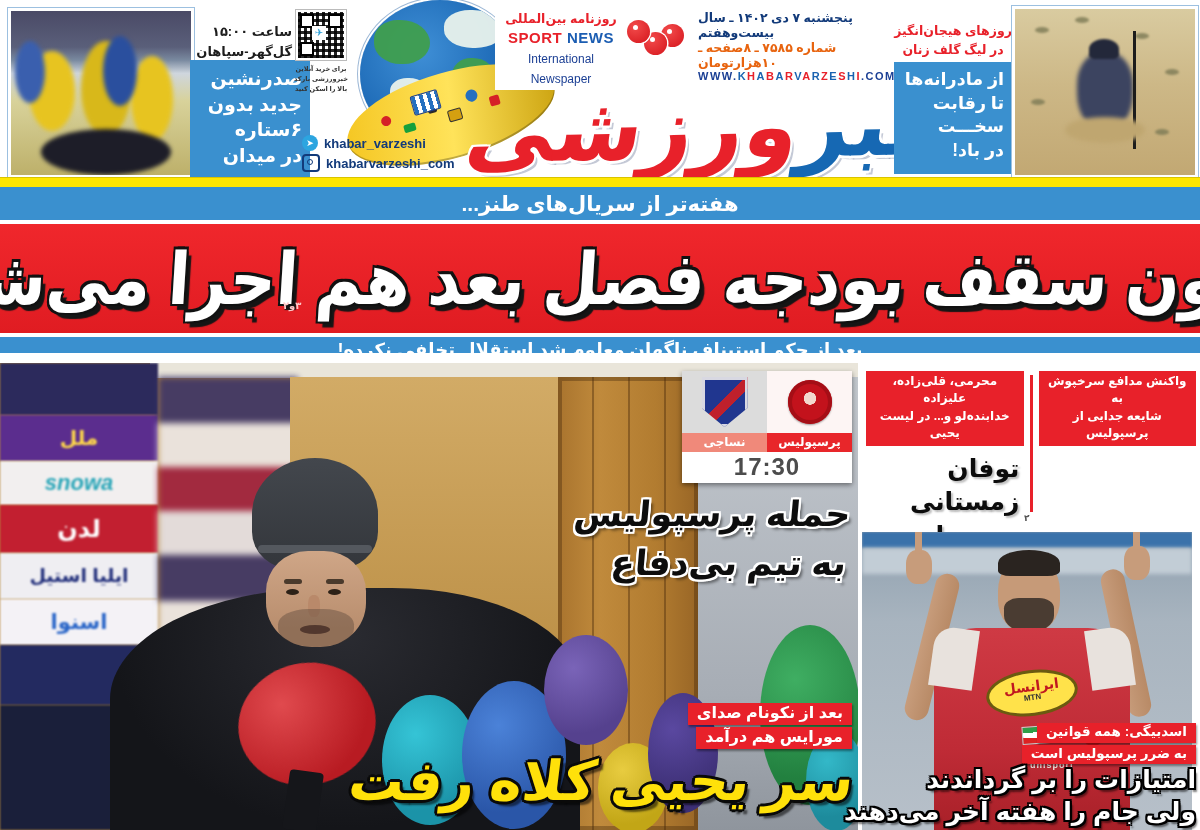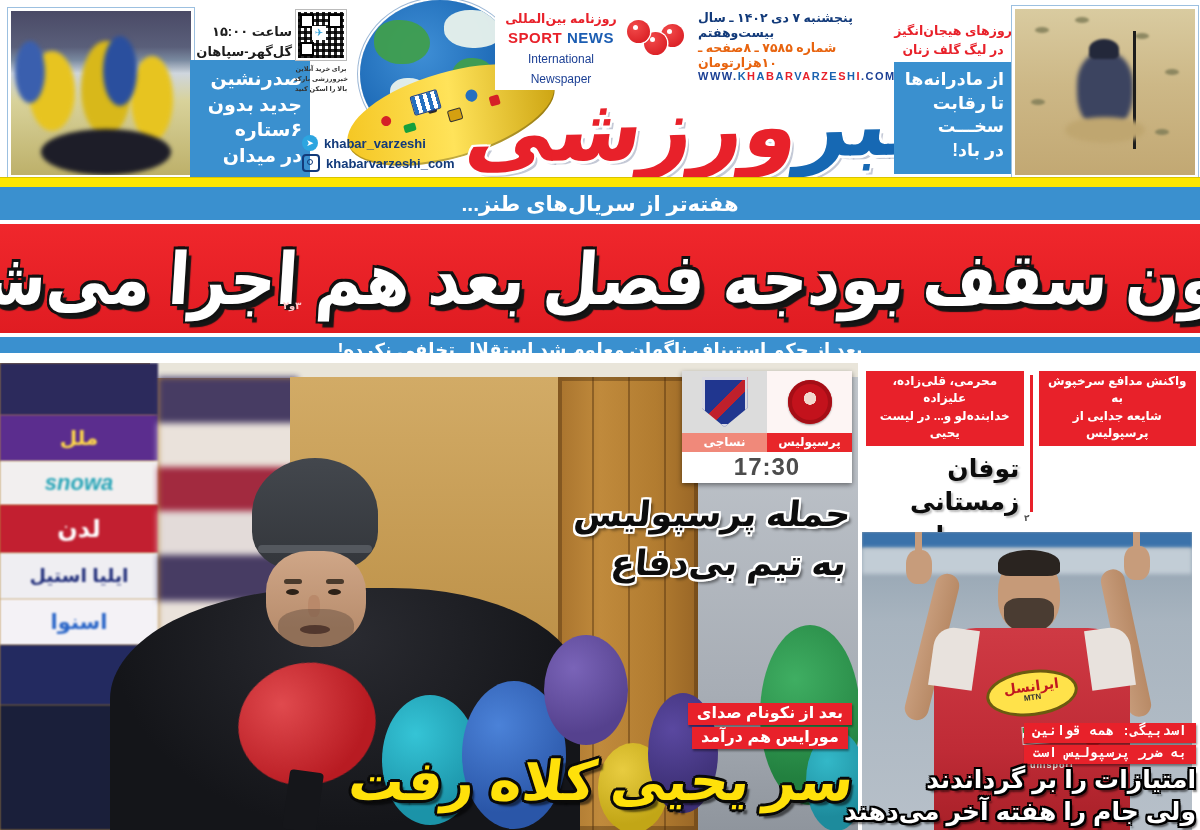--- a/index.html
+++ b/index.html
@@ -62,21 +62,21 @@
   .wall2{left:158px;top:14px;width:140px;height:340px;background:repeating-linear-gradient(180deg,#3c3468 0 46px,#f0ecec 46px 90px,#a02040 90px 134px,#e8e4ea 134px 178px);filter:blur(3px);opacity:.9;}
   .tan-wall{left:290px;top:14px;width:270px;height:453px;background:linear-gradient(180deg,#d2ab66,#bd9148 60%,#a87c38);}
   .door{left:558px;top:14px;width:140px;height:453px;background:linear-gradient(90deg,#a9742e,#c08a3c 30%,#b27c30 70%,#996626);box-shadow:inset 0 0 0 4px rgba(60,35,10,.35);}
   .door i{position:absolute;top:0;bottom:0;width:2px;background:rgba(70,40,10,.4);}
   .grey-wall{left:698px;top:14px;width:160px;height:453px;background:linear-gradient(180deg,#c3c8ce,#a7adb5 70%,#8f959d);}
   .top-beam{left:150px;top:0;width:708px;height:15px;background:#e9e5da;}
   .mic{position:absolute;border-radius:50%;filter:blur(.5px);}
   .mic-stem{position:absolute;background:#15161a;border-radius:4px;}
   .press-hl{right:10px;top:126px;text-align:right;font-weight:900;font-size:35px;line-height:1.4;color:#0d0d0d;transform:skewX(-5deg);
     text-shadow:-2px -2px 0 #fff,2px -2px 0 #fff,-2px 2px 0 #fff,2px 2px 0 #fff,0 -2px 0 #fff,0 2px 0 #fff,-2px 0 0 #fff,2px 0 0 #fff,4px 4px 3px rgba(0,0,0,.45);}
-  .kicker-stack{text-align:center;line-height:1;}
+  .kicker-stack{text-align:right;line-height:1;}
   .kicker-stack .bx{display:inline-block;background:#e8212a;color:#fff;font-weight:bold;padding:2px 9px 4px;margin-top:2px;box-shadow:1px 2px 2px rgba(0,0,0,.4);}
   .press-kicker{right:6px;top:338px;font-size:16px;}
   .yellow-hl{right:4px;top:386px;font-weight:900;font-size:55px;white-space:nowrap;color:#ffe10a;transform:skewX(-7deg);
     text-shadow:-2px -2px 0 #0a0a0a,2px -2px 0 #0a0a0a,-2px 2px 0 #0a0a0a,2px 2px 0 #0a0a0a,0 -3px 0 #0a0a0a,0 3px 0 #0a0a0a,-3px 0 0 #0a0a0a,3px 0 0 #0a0a0a,5px 5px 2px rgba(0,0,0,.55);}
   
   .match-card{left:682px;top:8px;width:170px;height:112px;background:#fff;box-shadow:0 2px 5px rgba(0,0,0,.45);font-weight:bold;}
   .mc-logos{display:flex;direction:rtl;height:62px;}
   .mc-logos .cell{flex:1;display:flex;align-items:center;justify-content:center;}
   .mc-home-cell{background:#fdf5f4;} .mc-away-cell{background:#dcdcdc;}
   .crest-pers{width:44px;height:44px;border-radius:50%;background:radial-gradient(circle at 50% 42%,#f3d8ce 0 18%,#c3121c 19% 100%);box-shadow:inset 0 0 0 4px #a50e16,0 1px 2px rgba(0,0,0,.4);}
@@ -102,21 +102,21 @@
   .pl-head{position:absolute;left:136px;top:24px;width:62px;height:76px;background:#c69a78;border-radius:46% 46% 42% 42%;}
   .pl-hair{position:absolute;left:0;top:-6px;width:62px;height:26px;background:#2a2420;border-radius:50% 50% 20% 20%;}
   .pl-beard{position:absolute;left:6px;top:42px;width:50px;height:34px;background:rgba(42,36,32,.8);border-radius:30% 30% 48% 48%;}
   .pl-shirt{position:absolute;left:72px;top:96px;width:196px;height:202px;background:linear-gradient(180deg,#cf3a44,#bf2b36 60%,#a82028);border-radius:42px 42px 0 0;}
   .pl-sleeve{position:absolute;top:0;width:44px;height:60px;background:#e8e2dd;}
   .sponsor-oval{position:absolute;left:52px;top:42px;width:92px;height:46px;background:#ffe24a;border:3px solid #6b5a10;border-radius:50%;transform:rotate(-7deg);text-align:center;color:#c01820;font-weight:900;font-size:14px;line-height:1.1;padding-top:6px;box-sizing:border-box;}
   .sponsor-oval .mtn{display:block;font-size:8px;color:#333;font-weight:bold;}
   .flag-patch{position:absolute;left:88px;top:98px;width:26px;height:16px;background:linear-gradient(180deg,#2f9e48 33%,#fff 33% 66%,#d22 66%);border:1px solid #ccc;transform:rotate(-4deg);}
   .pl-crest{position:absolute;left:148px;top:96px;width:22px;height:22px;border-radius:50%;background:radial-gradient(circle,#fff 28%,#c3121c 30%);}
   .uhl{position:absolute;left:96px;top:132px;color:#f3e9e4;font-weight:bold;font-size:9px;direction:ltr;letter-spacing:1px;}
-  .pl-kicker{right:4px;top:356px;font-size:13.5px;font-family:Liberation Mono, monospace;}
+  .pl-kicker{right:4px;top:356px;font-size:13.5px;}
   .pl-hl{right:4px;top:398px;text-align:right;font-weight:900;font-size:25px;line-height:1.28;color:#fff;white-space:nowrap;
     text-shadow:-2px -2px 0 #000,2px -2px 0 #000,-2px 2px 0 #000,2px 2px 0 #000,0 -2px 0 #000,0 2px 0 #000,-2px 0 0 #000,2px 0 0 #000,3px 4px 2px rgba(0,0,0,.5);}
 </style>
 </head>
 <body>
 
 <div id="page">
 
   <div class="abs photo-card tl-photo">
     <div class="blob" style="left:18px;top:40px;width:46px;height:80px;background:#e7c420;"></div>

